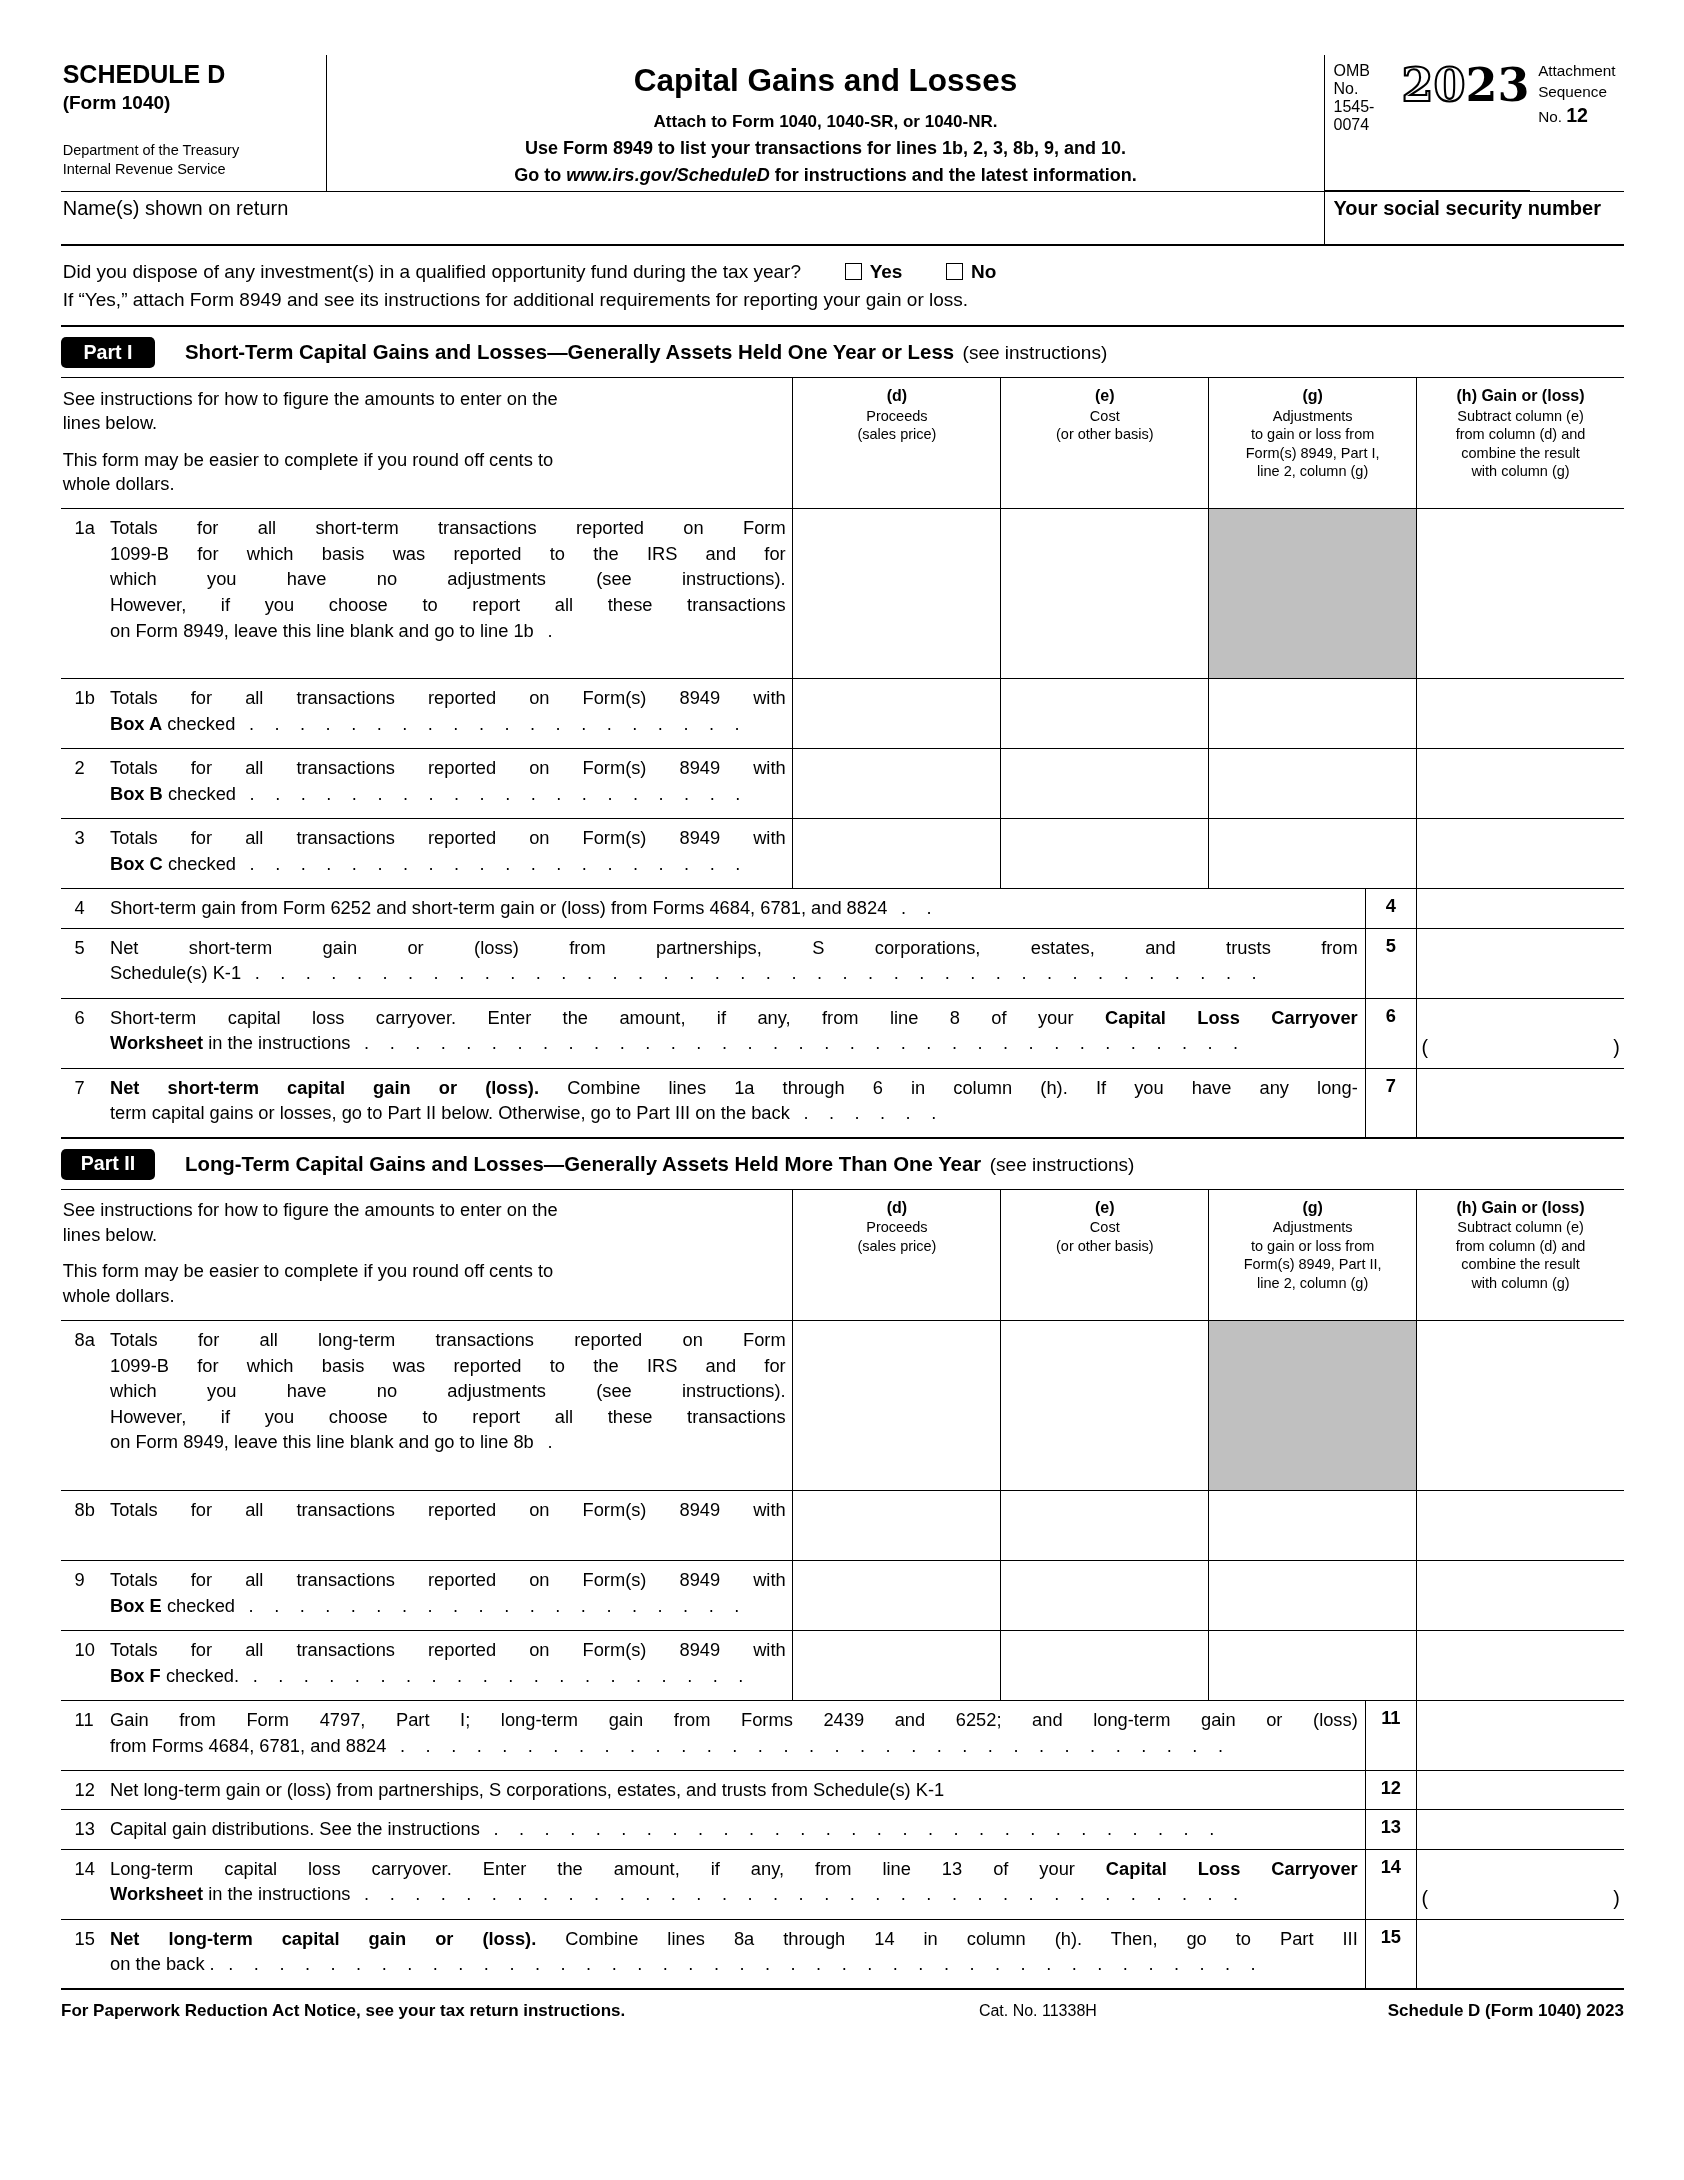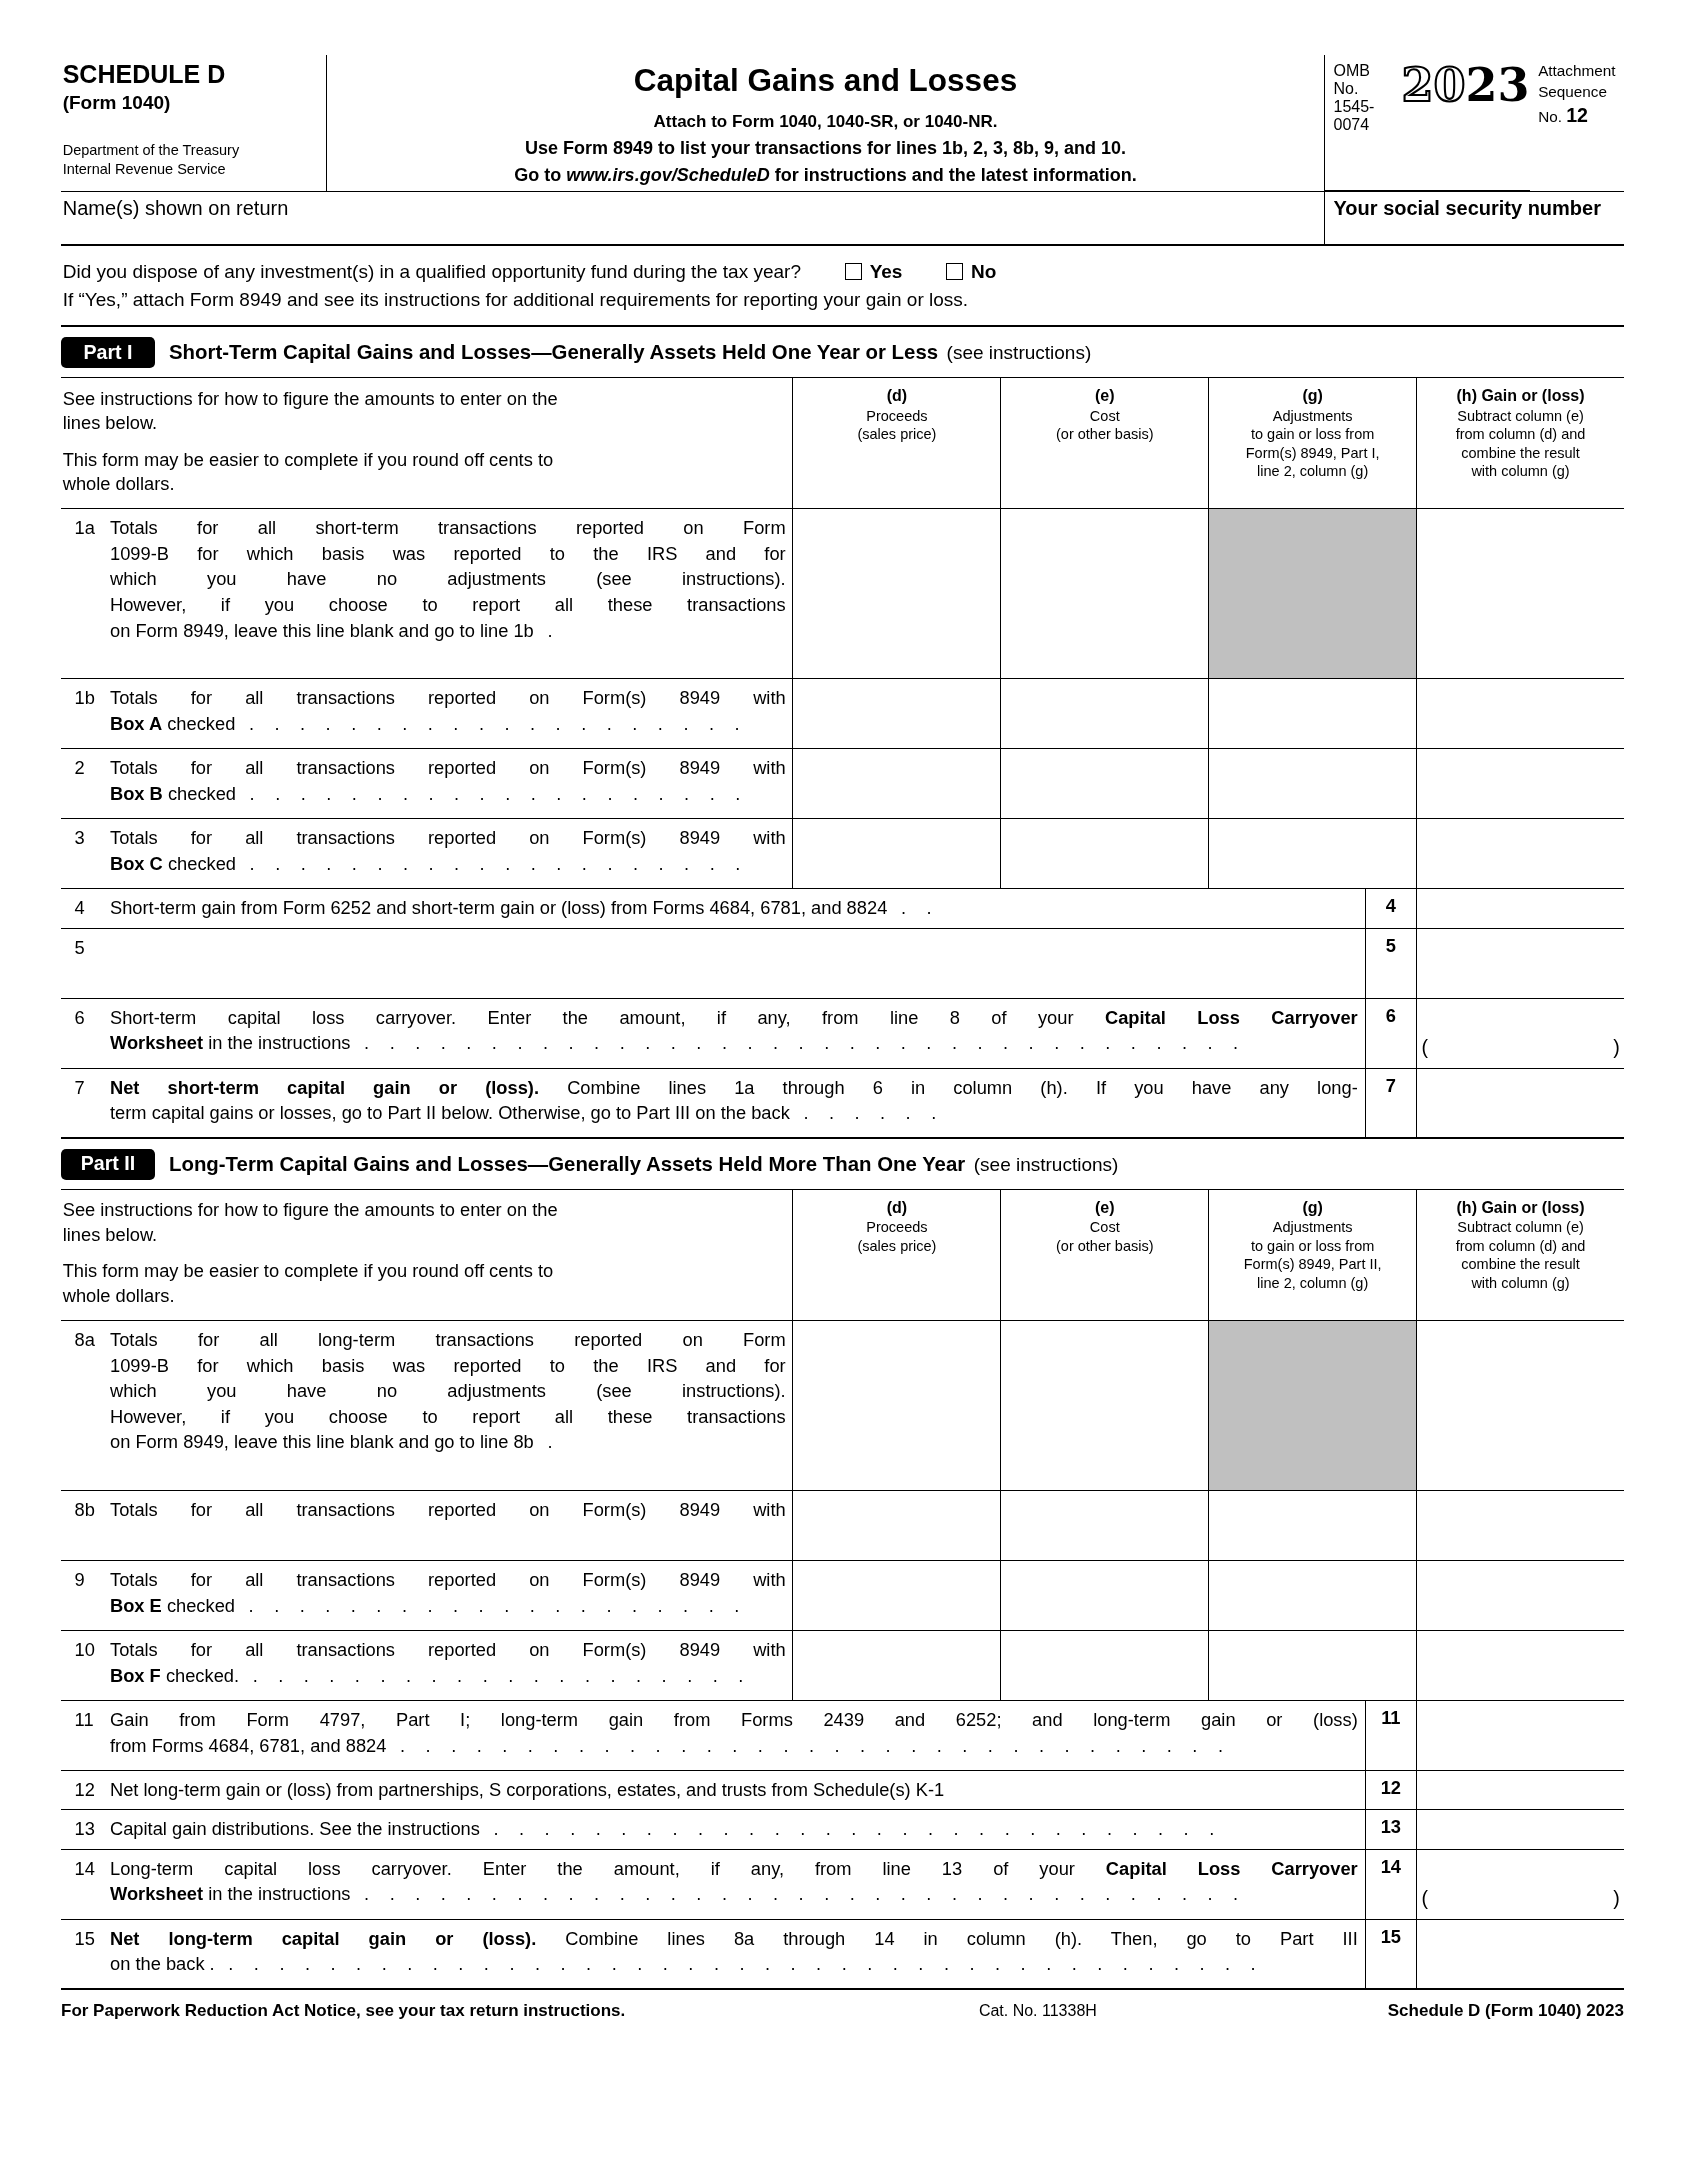--- a/index.html
+++ b/index.html
@@ -39,21 +39,21 @@
   .ssn-cell .small-label { font-weight:bold; }
 
   
   .question { padding:12px 0 10.2px 1.7px; border-bottom:2.6px solid #000; font-size:19px; line-height:1.5; }
   .cb-group { margin-left:44px; white-space:nowrap; }
   .checkbox { display:inline-block; width:17px; height:17px; border:1.7px solid #000;
               vertical-align:-2.6px; margin-right:7.7px; background:#fff; }
   .cb-label { font-weight:bold; }
 
   
-  .part-row { display:flex; align-items:center; gap:14px; padding:10.2px 0 9.4px; }
+  .part-row { display:flex; align-items:center; gap:30px; padding:10.2px 0 9.4px; }
   .part-chip { background:#000; color:#fff; font-weight:bold; font-size:19.6px;
                width:94px; text-align:center; padding:3.4px 0 4.3px; border-radius:5.1px; flex:none; }
   .part-title { font-size:20.4px; font-weight:bold; }
   .part-suffix { font-size:19px; font-weight:normal; margin-left:8.5px; }
 
   
   .tbl { border-top:1.7px solid #000; }
   .rrow { border-bottom:1.7px solid #000; }
   .rrow.thick { border-bottom:2.6px solid #000; }
   .row5 { display:grid; grid-template-columns:46.8% 13.3% 13.3% 13.3% 13.3%; }
@@ -242,20 +242,24 @@
       </div>
       <div class="cell numbox">
           <span>4</span>
         </div>
       <div class="cell"></div>
     </div>
 
     <div class="rrow roww h2">
       <div class="desc">
         <span class="num">5</span>
+        <span class="dtext">
+          <span class="jl">Net short-term gain or (loss) from partnerships, S corporations, estates, and trusts from</span>
+          <span class="ll"><span>Schedule(s) K-1</span><span class="dots">. . . . . . . . . . . . . . . . . . . . . . . . . . . . . . . . . . . . . . . .</span></span>
+        </span>
       </div>
       <div class="cell numbox">
           <span>5</span>
         </div>
       <div class="cell"></div>
     </div>
 
     <div class="rrow roww h2">
       <div class="desc">
         <span class="num">6</span>

